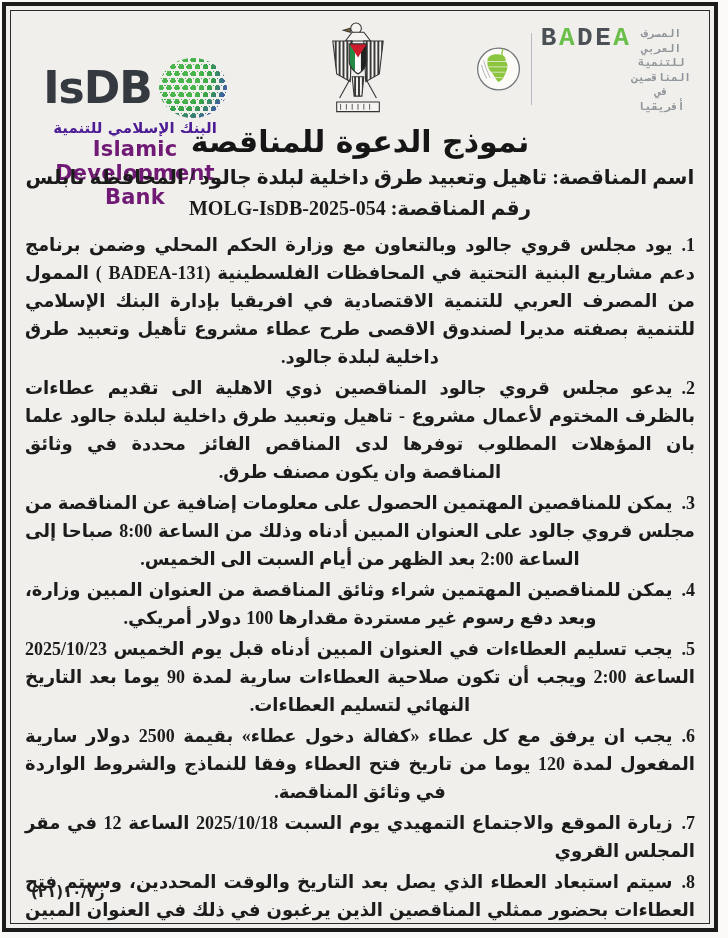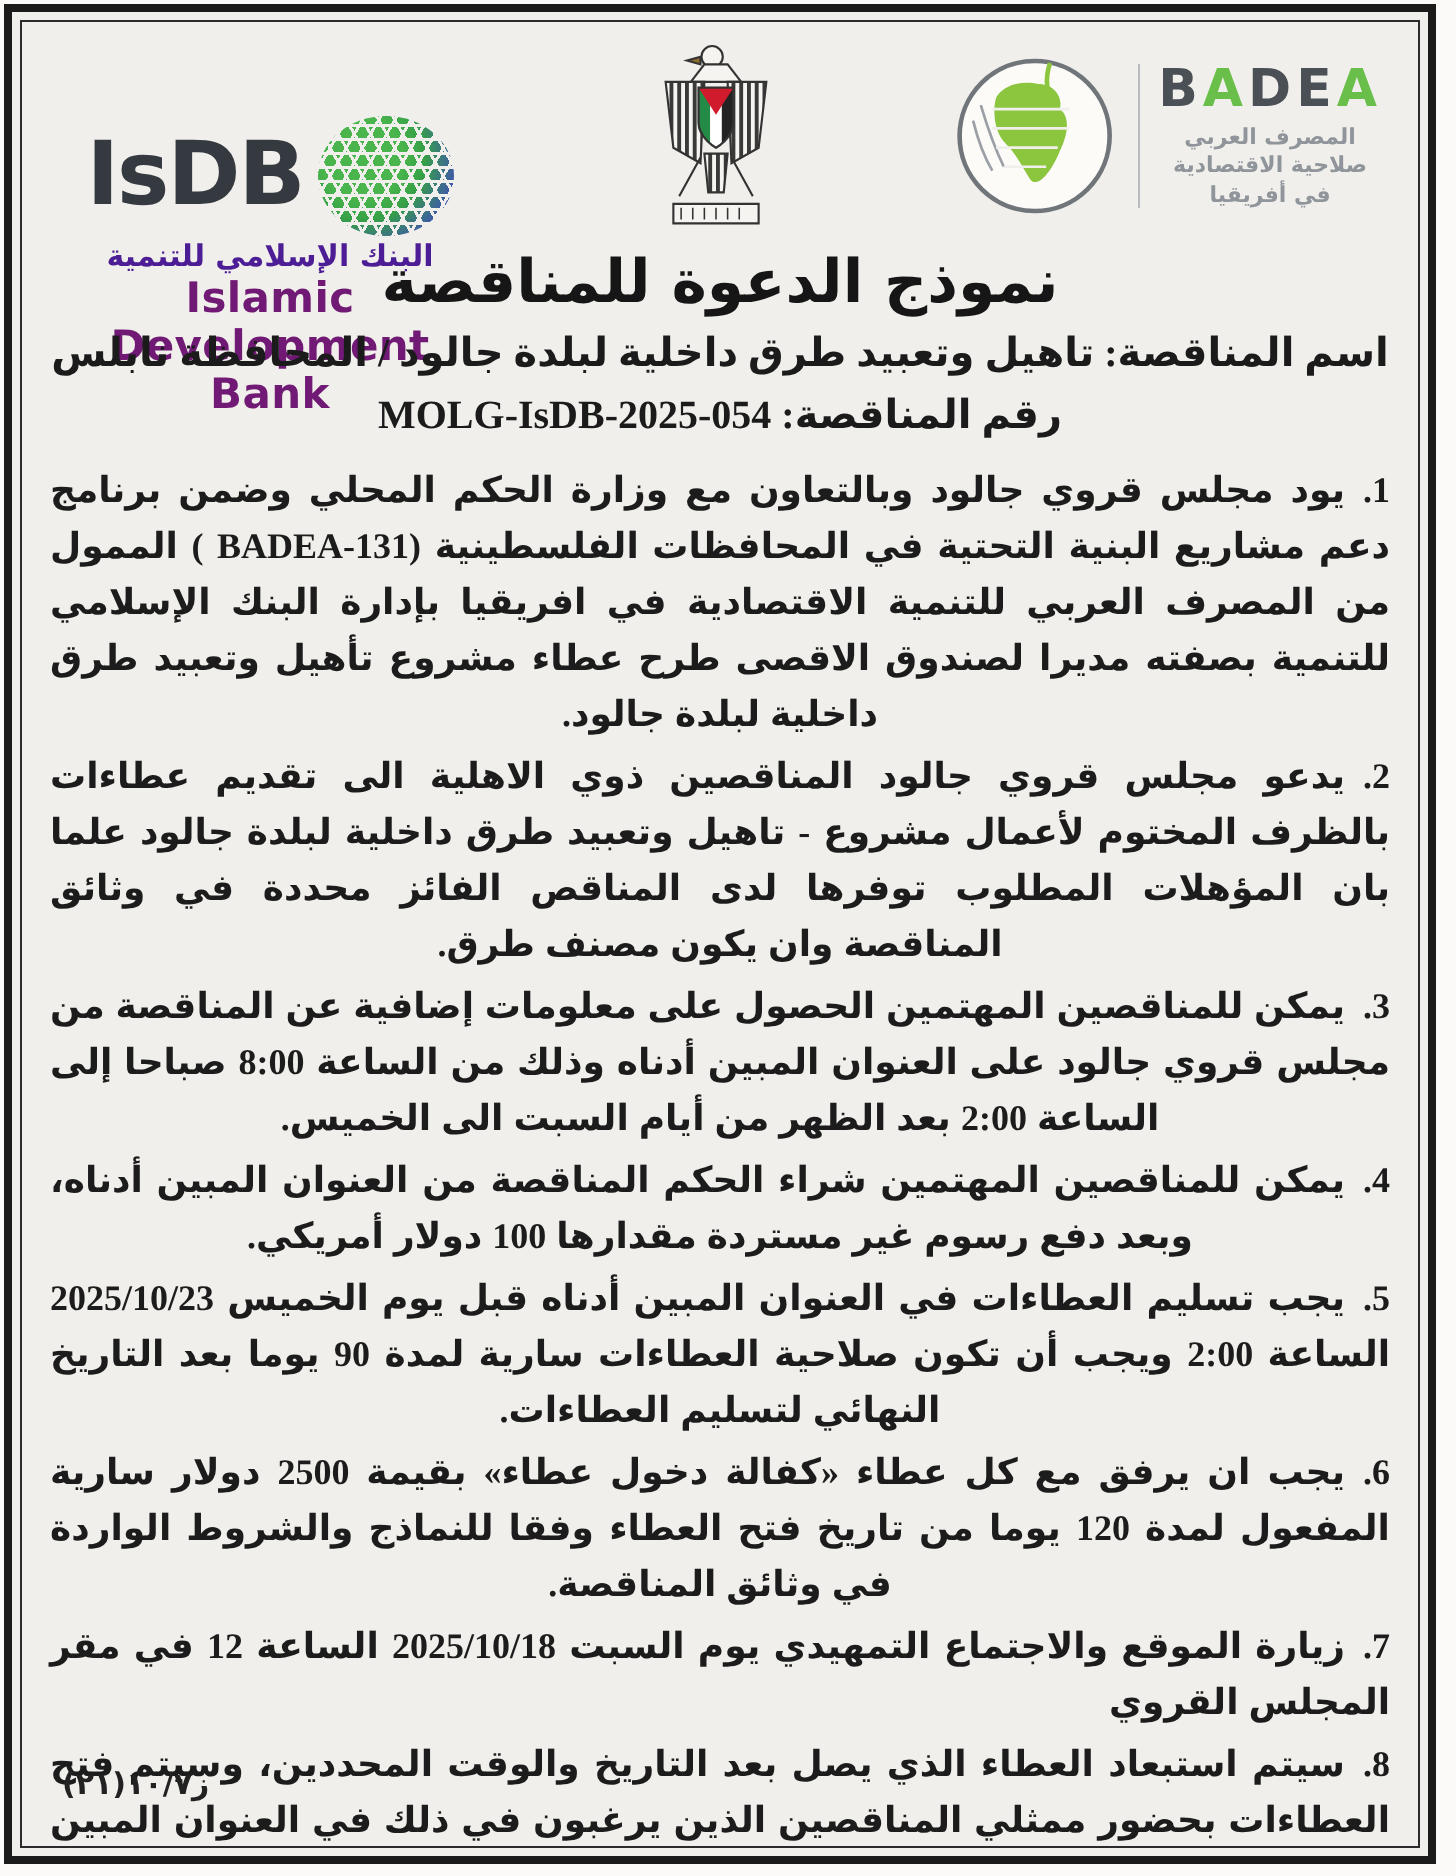--- a/index.html
+++ b/index.html
@@ -25,21 +25,21 @@
       repeating-linear-gradient(120deg, transparent 0 5.5px, #f1efeb 5.5px 7px),
       radial-gradient(circle at 32% 35%, #49b54c 0 34%, #36a047 52%, #3f5aa8 78%, #5a3f98 100%);
   }
   .isdb-ar { font-size:15px; font-weight:bold; color:#4c1d95; margin-top:1px; direction:rtl; }
   .isdb-en { font-size:21px; font-weight:bold; color:#701a75; letter-spacing:0.2px; }
 
   .palestine-emblem { margin-top:1px; }
 
   .badea-logo { display:flex; align-items:center; gap:9px; margin-top:5px; width:216px; }
   .badea-divider { width:1.5px; height:72px; background:#b7bbbf; }
-  .badea-text { display:flex; flex-direction:column; }
+  .badea-text { display:flex; flex-direction:row;font-family:Liberation Mono, monospace; }
   .badea-word { font-size:26px; font-weight:bold; letter-spacing:2.5px; line-height:28px; color:#4a5055; }
   .badea-word .a-green { color:#6abf4b; }
   .badea-ar { direction:rtl; text-align:center; font-size:11px; line-height:14.5px;
               font-weight:bold; color:#8f959a; margin-top:3px; }
 
   
   .doc-title { text-align:center; font-size:30px; font-weight:bold; color:#161616;
                margin-top:3px; line-height:40px; }
   .sub { text-align:center; font-size:20px; font-weight:bold; color:#1b1b1b;
          line-height:31px; font-family:"Liberation Serif","DejaVu Sans",sans-serif; }
@@ -113,36 +113,36 @@
           <path d="M12 12 C14 8.5 19 7.5 23 8.5 C27 8.5 29.5 12 28.5 15 C31.5 17 30.5 22 28.5 26 C26.5 31 23 35.5 21 33.5 C19 30.5 17.5 27 14.5 24 C11.5 21 11 15.5 12 12 Z" fill="#8cc63f"></path>
           <path d="M11 15 h20 M11 20 h20 M12 25 h16 M14 30 h11" stroke="#f1efeb" stroke-width="0.7" fill="none"></path>
         </svg>
         <div class="badea-divider"></div>
         <div class="badea-text">
           <div class="badea-word">
             <span>B</span><span class="a-green">A</span><span>D</span><span>E</span><span class="a-green">A</span>
           </div>
           <div class="badea-ar">
             <div>المصرف العربي</div>
-            <div>صلاحية الاقتصادية</div>
+            <div>للتنمية المناقصين</div>
             <div>في أفريقيا</div>
           </div>
         </div>
       </div>
     </div>
 
     <div class="doc-title">نموذج الدعوة للمناقصة</div>
     <div class="sub">اسم المناقصة: تاهيل وتعبيد طرق داخلية لبلدة جالود / المحافظة نابلس</div>
     <div class="sub">رقم المناقصة: MOLG-IsDB-2025-054</div>
 
     <div class="items">
       <p class="item"><span class="num">1.</span><span>يود مجلس قروي جالود وبالتعاون مع وزارة الحكم المحلي وضمن برنامج دعم مشاريع البنية التحتية في المحافظات الفلسطينية (BADEA-131 ) الممول من المصرف العربي للتنمية الاقتصادية في افريقيا بإدارة البنك الإسلامي للتنمية بصفته مديرا لصندوق الاقصى طرح عطاء مشروع تأهيل وتعبيد طرق داخلية لبلدة جالود.</span></p>
       <p class="item"><span class="num">2.</span><span>يدعو مجلس قروي جالود المناقصين ذوي الاهلية الى تقديم عطاءات بالظرف المختوم لأعمال مشروع - تاهيل وتعبيد طرق داخلية لبلدة جالود علما بان المؤهلات المطلوب توفرها لدى المناقص الفائز محددة في وثائق المناقصة وان يكون مصنف طرق.</span></p>
       <p class="item"><span class="num">3.</span><span>يمكن للمناقصين المهتمين الحصول على معلومات إضافية عن المناقصة من مجلس قروي جالود على العنوان المبين أدناه وذلك من الساعة 8:00 صباحا إلى الساعة 2:00 بعد الظهر من أيام السبت الى الخميس.</span></p>
-      <p class="item"><span class="num">4.</span><span>يمكن للمناقصين المهتمين شراء الحكم المناقصة من العنوان المبين أدناه، وبعد دفع رسوم غير مستردة مقدارها 100 دولار أمريكي.</span></p>
+      <p class="item"><span class="num">4.</span><span>يمكن للمناقصين المهتمين شراء وثائق المناقصة من العنوان المبين وزارة، وبعد دفع رسوم غير مستردة مقدارها 100 دولار أمريكي.</span></p>
       <p class="item"><span class="num">5.</span><span>يجب تسليم العطاءات في العنوان المبين أدناه قبل يوم الخميس 2025/10/23 الساعة 2:00 ويجب أن تكون صلاحية العطاءات سارية لمدة 90 يوما بعد التاريخ النهائي لتسليم العطاءات.</span></p>
       <p class="item"><span class="num">6.</span><span>يجب ان يرفق مع كل عطاء «كفالة دخول عطاء» بقيمة 2500 دولار سارية المفعول لمدة 120 يوما من تاريخ فتح العطاء وفقا للنماذج والشروط الواردة في وثائق المناقصة.</span></p>
       <p class="item last-start"><span class="num">7.</span><span>زيارة الموقع والاجتماع التمهيدي يوم السبت 2025/10/18 الساعة 12 في مقر المجلس القروي</span></p>
       <p class="item"><span class="num">8.</span><span>سيتم استبعاد العطاء الذي يصل بعد التاريخ والوقت المحددين، وسيتم فتح العطاءات بحضور ممثلي المناقصين الذين يرغبون في ذلك في العنوان المبين أدناه في يوم الخميس ⁦2025/10/23 الساعة 00: 12.⁩</span></p>
 
     </div>
 
     <div class="ref-mark">ز١٠/٧(٢١)</div>
   </div>
 </div>

